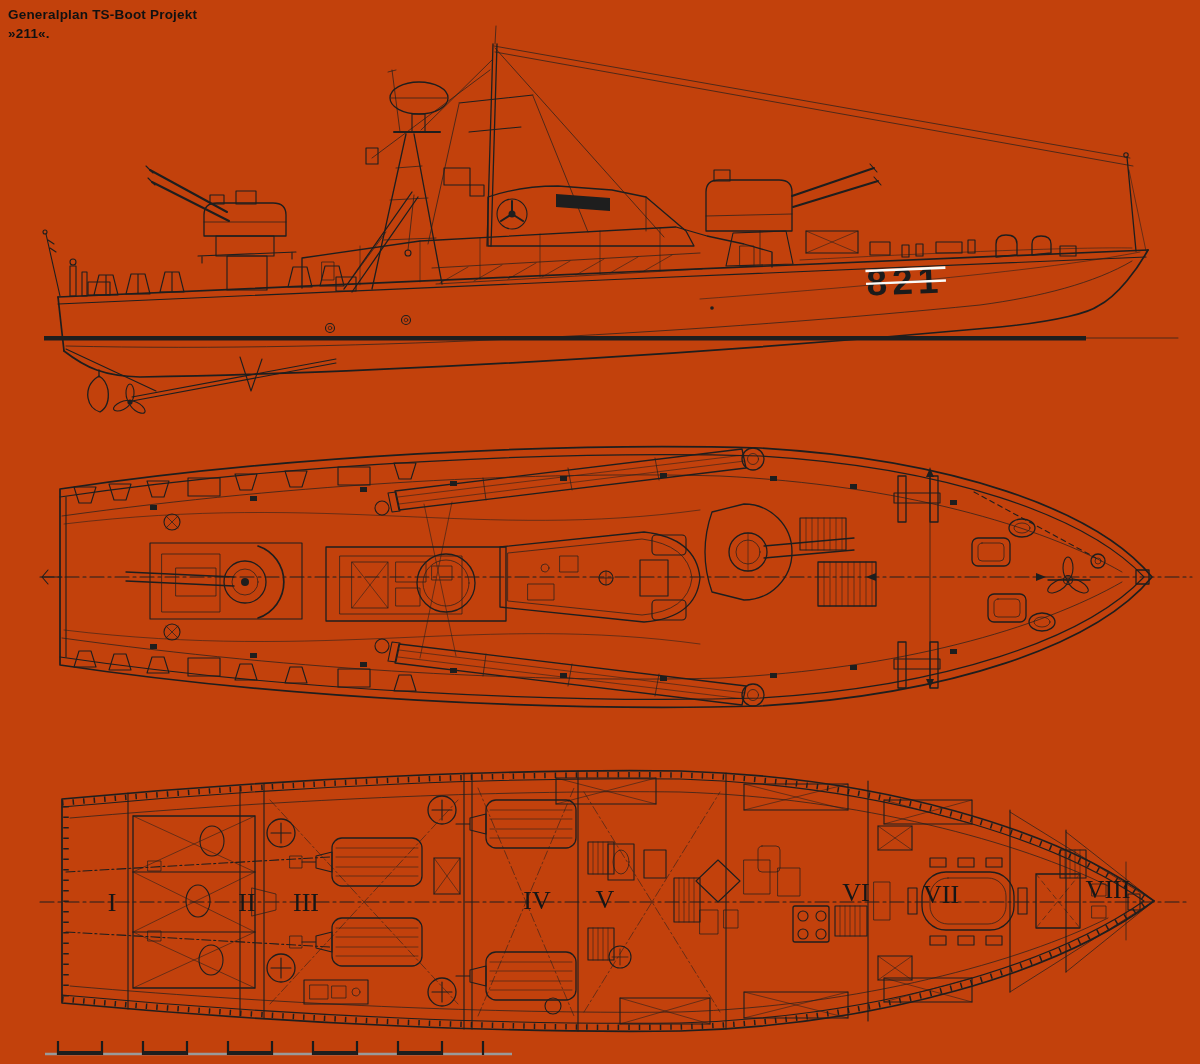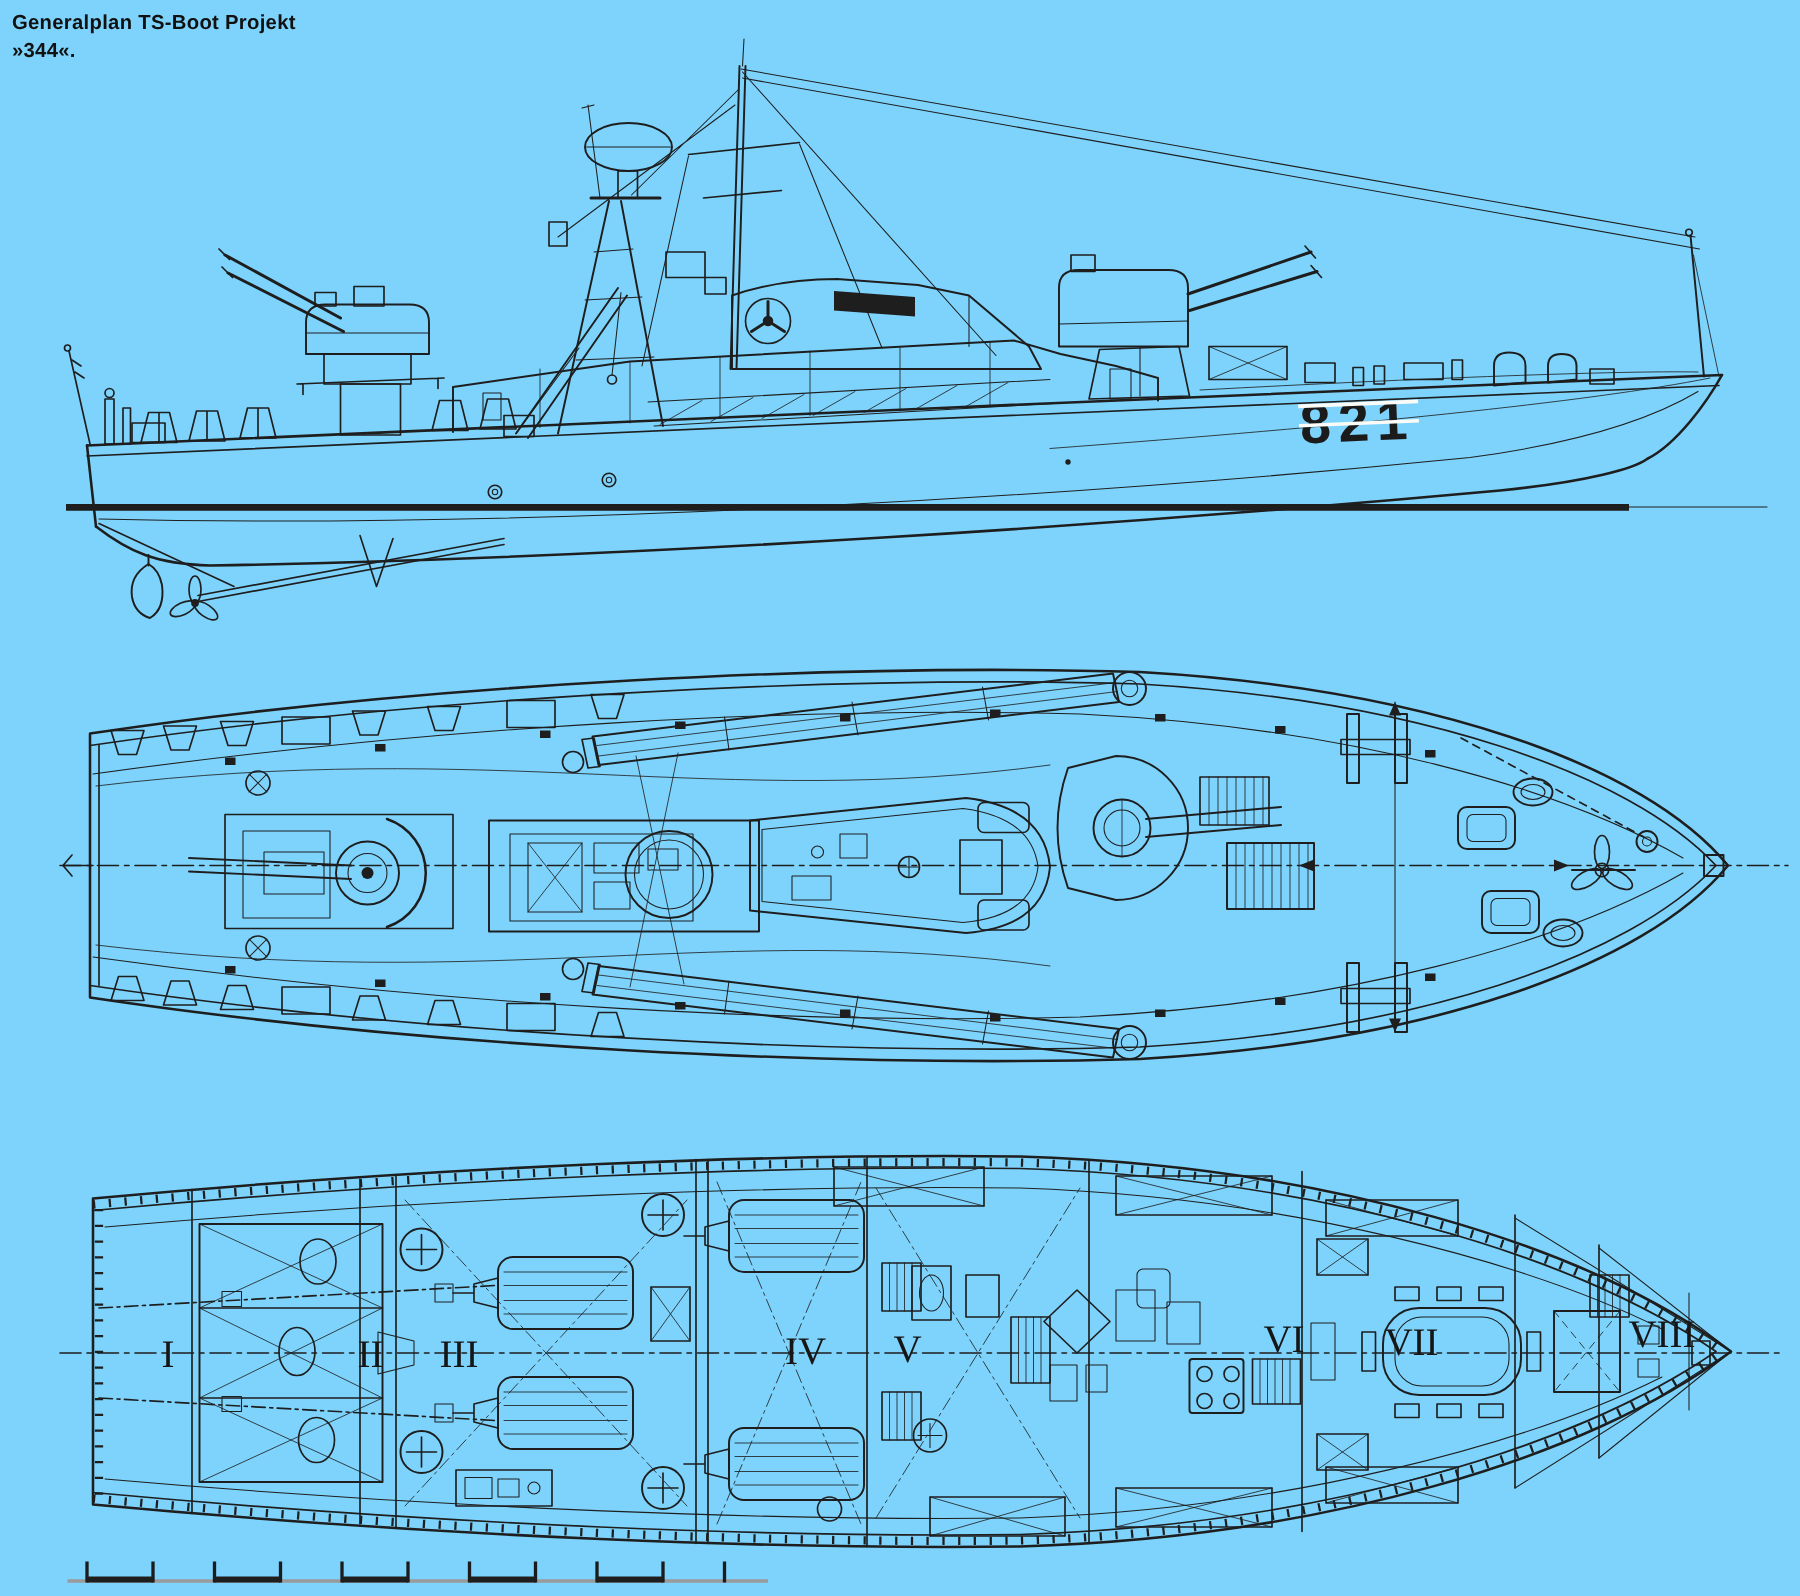--- a/index.html
+++ b/index.html
@@ -1,16 +1,16 @@
 <!DOCTYPE html>
 <html><head>
 <meta charset="utf-8">
 <style>
   html,body{margin:0;padding:0;background:#e8e8e6;}
-  #stage{position:relative;width:1200px;height:1064px;background:#7dd3fc;overflow:hidden;
+  #stage{position:relative;width:1200px;height:1064px;background:#c2410c;overflow:hidden;
          font-family:"Liberation Sans",sans-serif;}
   #titleblock{position:absolute;left:8px;top:6px;color:#111;font-weight:bold;
               font-size:13.5px;line-height:1.4;letter-spacing:.2px;}
   svg{position:absolute;left:0;top:0;}
   .ln{stroke:#1e1e1e;fill:none;stroke-width:1.1;stroke-linecap:round;stroke-linejoin:round;}
   .o{stroke-width:1.7;}
   .m{stroke-width:1.3;}
   .t{stroke-width:.7;}
   .tt{stroke-width:.55;}
   .b2{stroke-width:2;}
@@ -22,21 +22,21 @@
   .num{font-family:"Liberation Serif",serif;font-size:26px;fill:#161616;}
   .hn{font-family:"Liberation Sans",sans-serif;font-weight:800;font-size:37px;
       letter-spacing:5px;fill:#1b1b1b;}
 </style>
 </head>
 <body>
 
 <div id="stage">
   <div id="titleblock">
     <div>Generalplan TS-Boot Projekt</div>
-    <div>»344«.</div>
+    <div>»211«.</div>
   </div>
 
   <svg width="1200" height="1064" viewBox="0 0 1200 1064">
 
     <g>
 
       <path class="ln o" d="M58,297 C400,283 800,263 1148,250"></path>
       <path class="ln" d="M58,304 C400,290 800,270 1146,257"></path>
       <path class="ln o" d="M58,297 L64,351"></path>
       <path class="ln o" d="M64,351 C86,368 104,376 140,377 C430,372 760,349 1000,327 C1060,321 1090,312 1098,306 C1118,296 1138,268 1148,250"></path>

